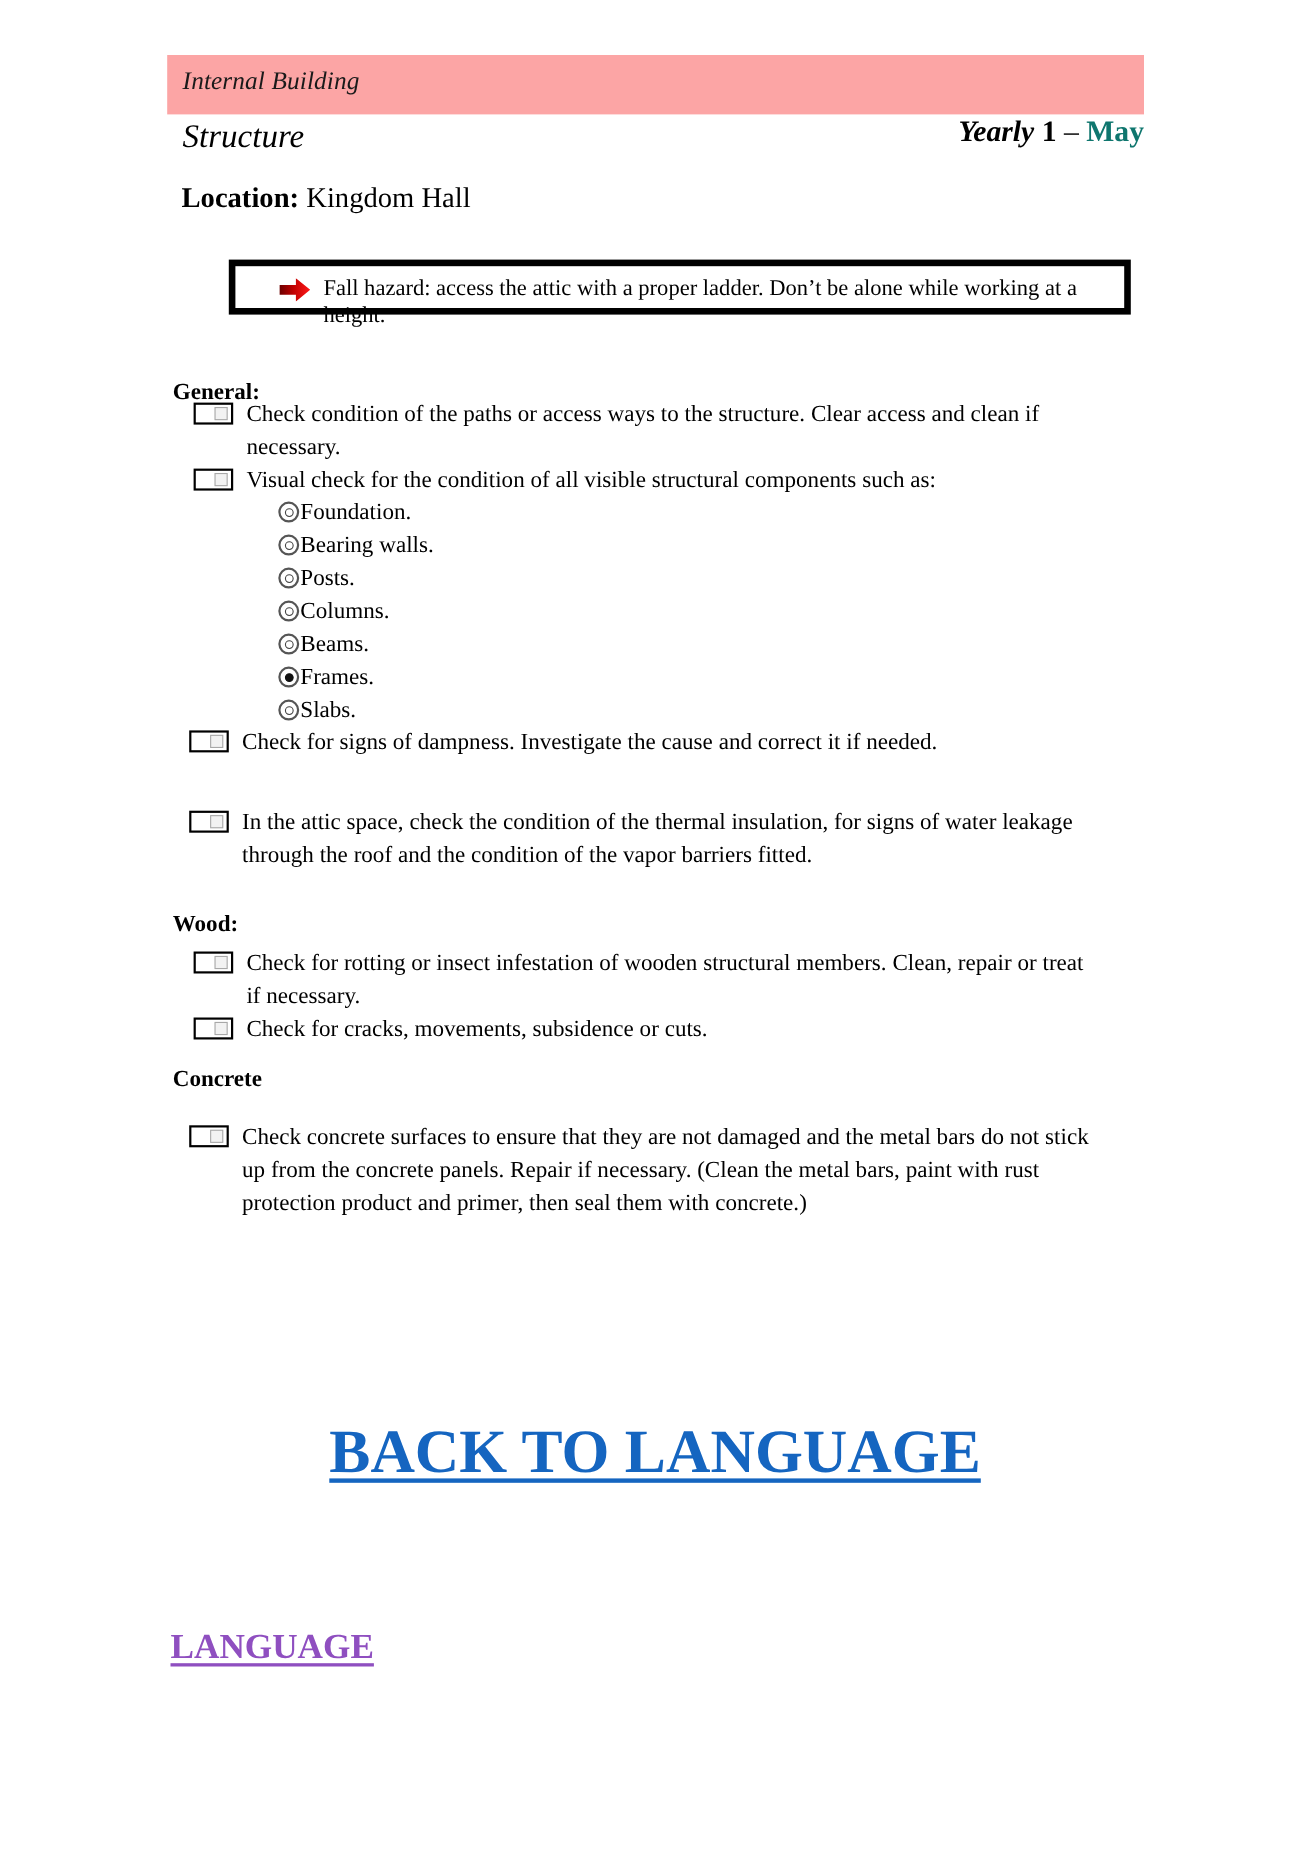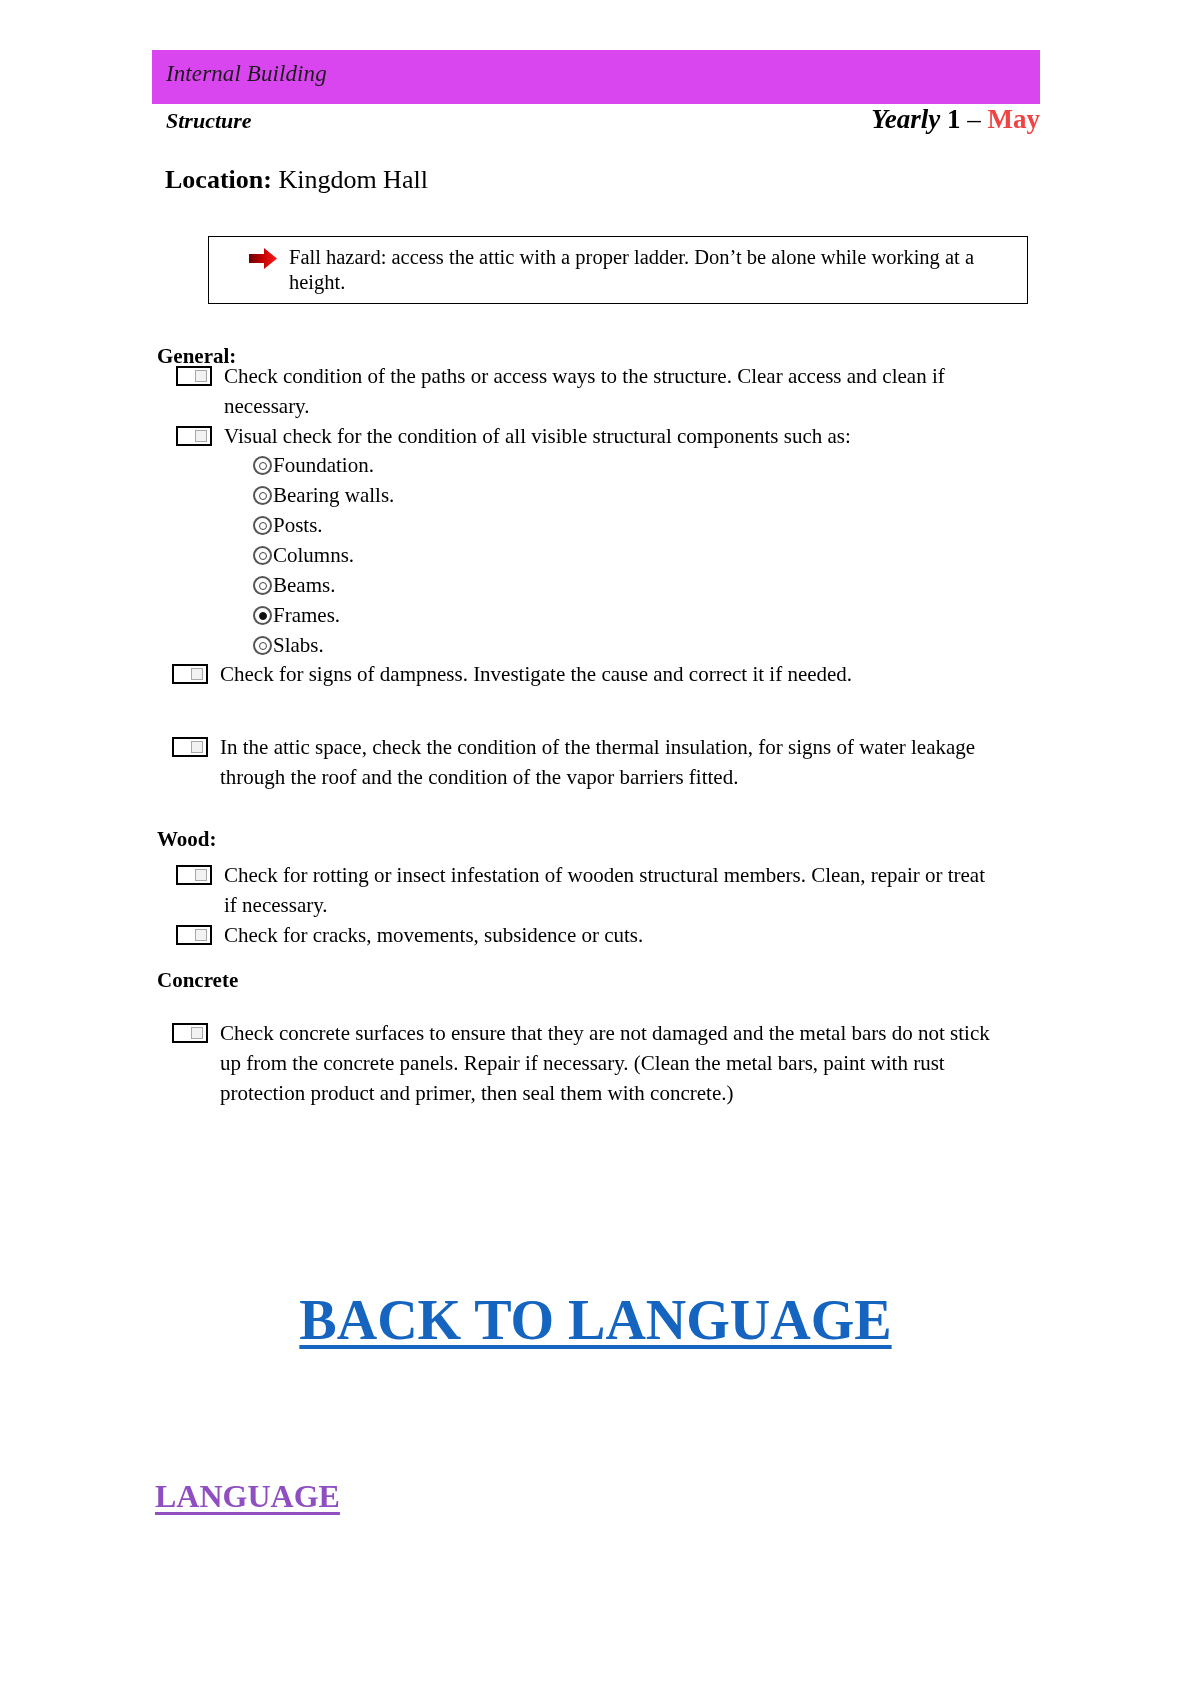--- a/index.html
+++ b/index.html
@@ -23,21 +23,21 @@
     height: 1684px;
   }
 
   
   .header-band {
     position: absolute;
     left: 152px;
     top: 50px;
     width: 888px;
     height: 54px;
-    background: #d946ef;
+    background: #fca5a5;
   }
   .header-band-text {
     position: absolute;
     left: 14px;
     top: 11px;
     font-style: italic;
     font-size: 23px;
     letter-spacing: 0.1px;
     color: #1a1a1a;
   }
@@ -47,44 +47,44 @@
     position: absolute;
     left: 152px;
     top: 108px;
     width: 888px;
     height: 40px;
   }
   .doc-subject {
     position: absolute;
     left: 14px;
     top: 0px;
-    font-weight: bold;
+    font-weight: normal;
     font-style: italic;
-    font-size: 22px;
+    font-size: 30px;
   }
   .doc-period {
     position: absolute;
     right: 0px;
     top: -4px;
     font-size: 27px;
     white-space: nowrap;
   }
   .doc-period .per-word {
     font-weight: bold;
     font-style: italic;
   }
   .doc-period .per-num {
     font-weight: bold;
   }
   .doc-period .per-dash {
     font-weight: normal;
   }
   .doc-period .per-month {
     font-weight: bold;
-    color: #ef4444;
+    color: #0f766e;
   }
 
   
   .location-line {
     position: absolute;
     left: 165px;
     top: 165px;
     font-size: 26px;
   }
   .location-line .loc-label {
@@ -93,22 +93,22 @@
   .location-line .loc-value {
     font-weight: normal;
   }
 
   
   .warning-box {
     position: absolute;
     left: 208px;
     top: 236px;
     width: 820px;
-    height: 68px;
-    border: 1px solid #000000;
+    height: 50px;
+    border: 6px solid #000000;
     box-sizing: border-box;
   }
   .warning-inner {
     position: absolute;
     left: 40px;
     top: 8px;
     width: 760px;
     font-size: 20.5px;
     line-height: 25px;
   }

